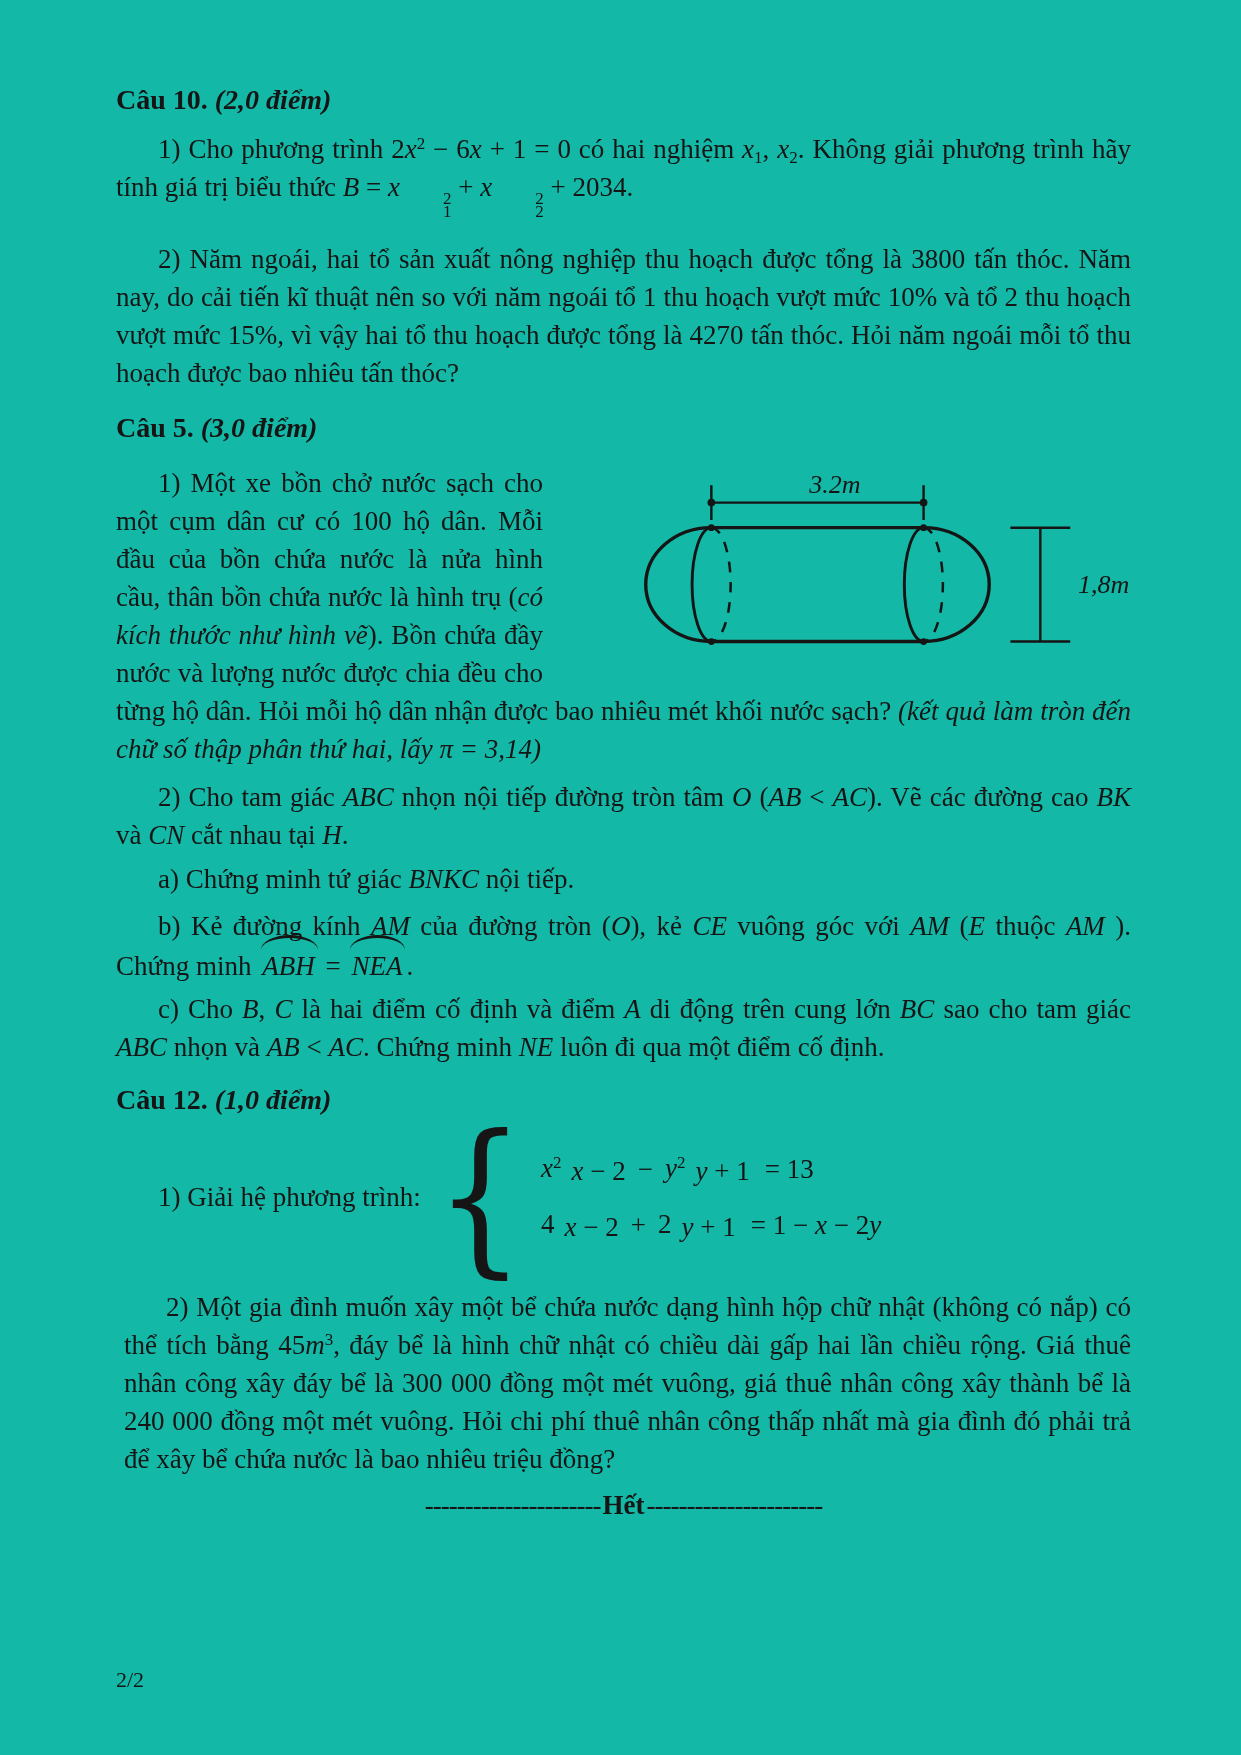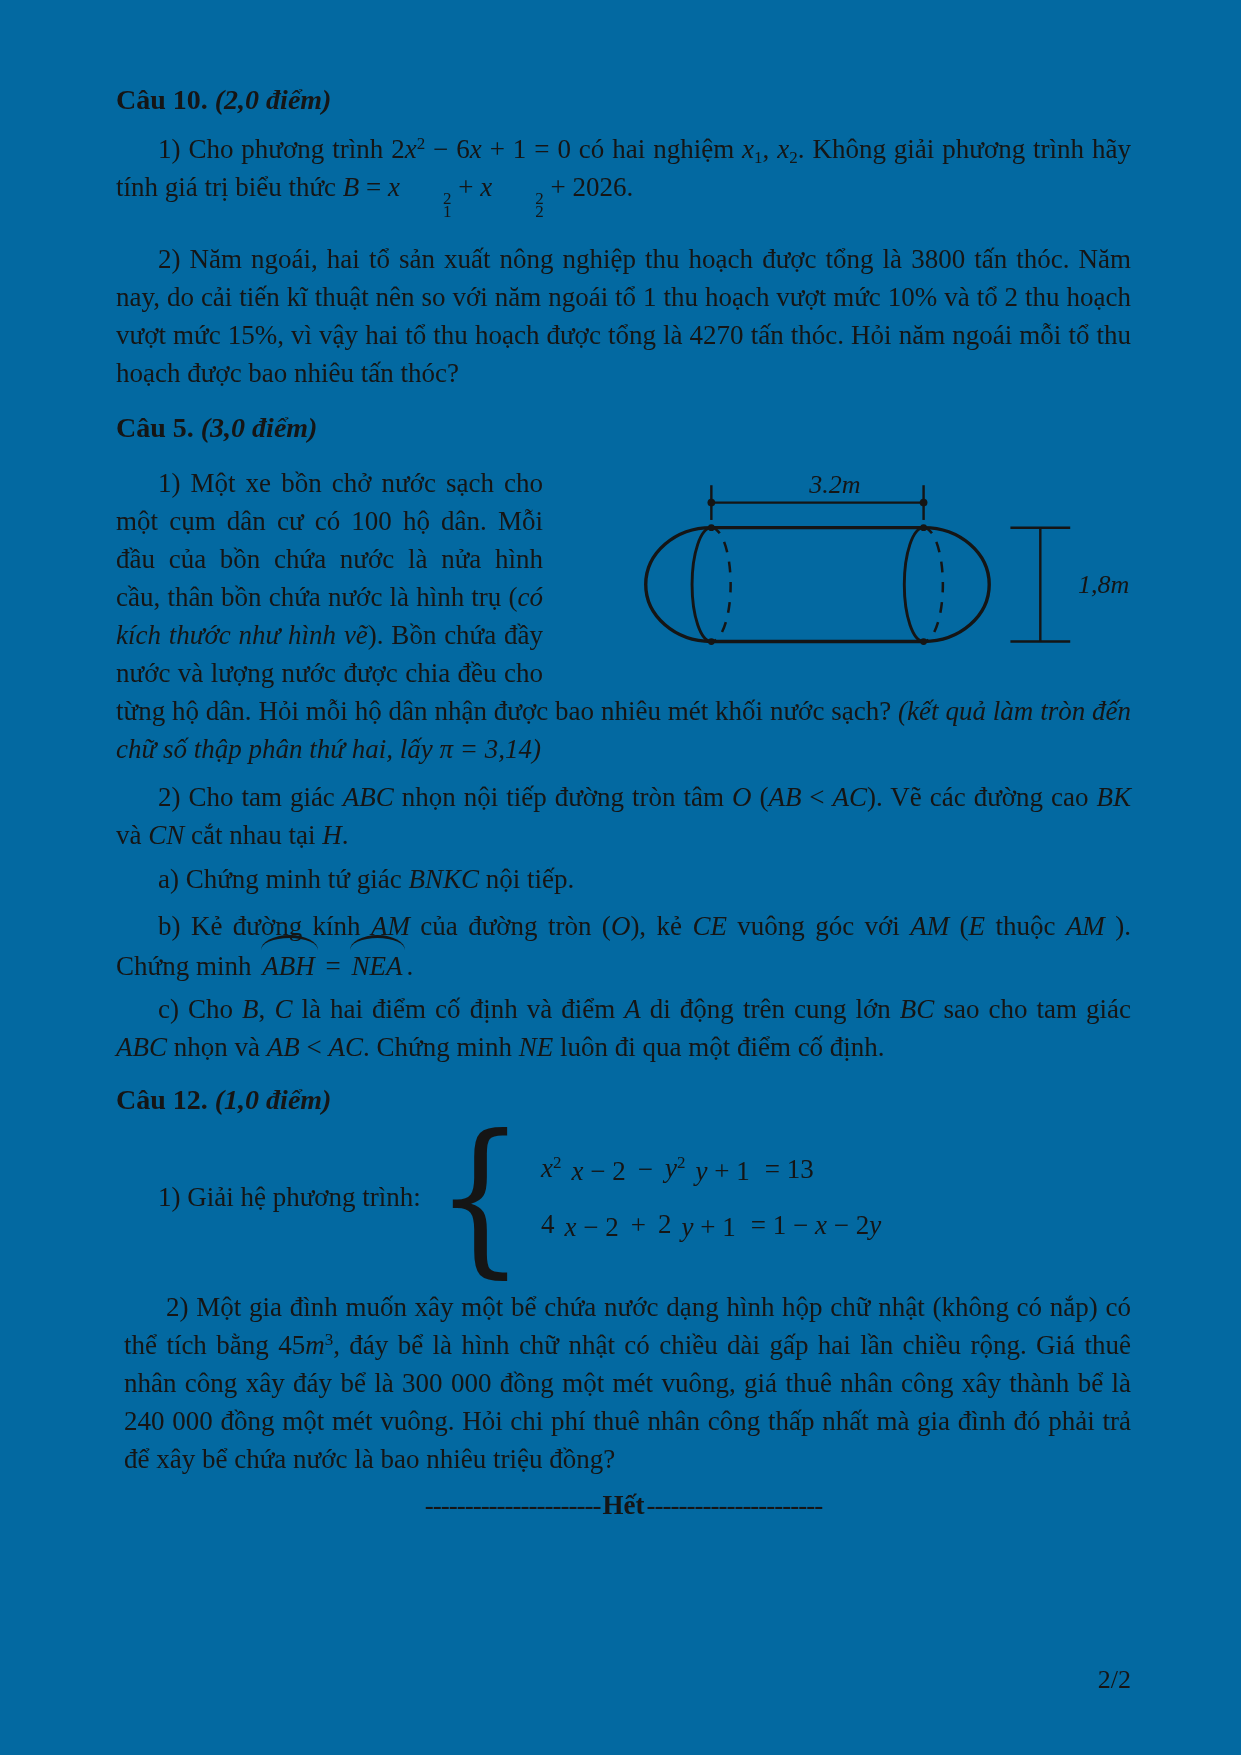--- a/index.html
+++ b/index.html
@@ -1,19 +1,19 @@
 <!DOCTYPE html>
 <html><head>
 <meta charset="utf-8">
 <style>
   html,body{margin:0;padding:0;}
   body{width:1241px;height:1755px;overflow:hidden;background:#ffffff;}
   *{box-sizing:border-box;}
   .page{
-    position:relative;width:1241px;height:1755px;background:#0369a1;color:#151515;
+    position:relative;width:1241px;height:1755px;background:#14b8a6;color:#151515;
     font-family:"Liberation Serif","DejaVu Serif",serif;
     font-size:27px;line-height:38px;
     padding:82px 110px 0 116px;overflow:hidden;
   }
   .q-heading{margin:0;font-size:28px;line-height:36px;font-weight:normal;text-align:left;}
   .para{margin:0;text-align:justify;text-indent:42px;}
   .rt-b{font-weight:bold;}
   .rt-i{font-style:italic;}
   .rt-m{font-style:italic;}
   .rt-sup{font-size:17px;line-height:0;vertical-align:9px;}
@@ -41,36 +41,36 @@
   .eqs{display:flex;flex-direction:column;gap:18px;}
   .eq{display:flex;align-items:center;white-space:nowrap;}
   .frac{display:inline-flex;flex-direction:row;align-items:center;margin:0 5px;}
   .fr-num{padding:0 5px 2px;line-height:28px;}
   .fr-bar{align-self:stretch;border-top:2.5px solid #151515;height:0;}
   .fr-den{padding:3px 5px 0;line-height:28px;}
   .op{margin:0 2px;}
   .rhs{margin-left:5px;}
   .het{margin-top:8px;text-align:center;line-height:38px;letter-spacing:-1px;}
   .het .het-b{font-weight:bold;letter-spacing:0;padding:0 2px;}
-  .pagenum{margin-top:138px;text-align:right;font-size:26px;line-height:36px;}
+  .pagenum{margin-top:138px;text-align:left;font-size:22px;line-height:36px;}
 </style>
 </head>
 <body>
 
 <div class="page">
 
   <section>
     <h3 class="q-heading"><span class="rt-b">Câu 10. </span><span class="rt-b rt-i">(2,0 điểm)</span></h3>
     <p class="para c10-p1"><span>1) Cho phương trình 2</span><span class="rt-m">x</span><span class="rt-sup">2</span><span> − 6</span><span class="rt-m">x</span><span> + 1 = 0 có hai nghiệm </span><span class="rt-m">x</span><span class="rt-sub">1</span><span>, </span><span class="rt-m">x</span><span class="rt-sub">2</span><span>. Không giải phương trình hãy tính giá trị biểu thức </span><span class="rt-m">B</span><span> = </span><span class="rt-m">x</span><span class="rt-ss">
           <span>2</span>
           <span>1</span>
         </span><span> + </span><span class="rt-m">x</span><span class="rt-ss">
           <span>2</span>
           <span>2</span>
-        </span><span> + 2026.</span></p>
+        </span><span> + 2034.</span></p>
     <p class="para c10-p2"><span>2) Năm ngoái, hai tổ sản xuất nông nghiệp thu hoạch được tổng là 3800 tấn thóc. Năm nay, do cải tiến kĩ thuật nên so với năm ngoái tổ 1 thu hoạch vượt mức 10% và tổ 2 thu hoạch vượt mức 15%, vì vậy hai tổ thu hoạch được tổng là 4270 tấn thóc. Hỏi năm ngoái mỗi tổ thu hoạch được bao nhiêu tấn thóc?</span></p>
   </section>
 
   <section>
     <h3 class="q-heading c11-h"><span class="rt-b">Câu 5. </span><span class="rt-b rt-i">(3,0 điểm)</span></h3>
 
     <div class="para c11-p1">
       <figure class="tank">
         <svg viewBox="0 0 595 200" xmlns="http://www.w3.org/2000/svg">
 

